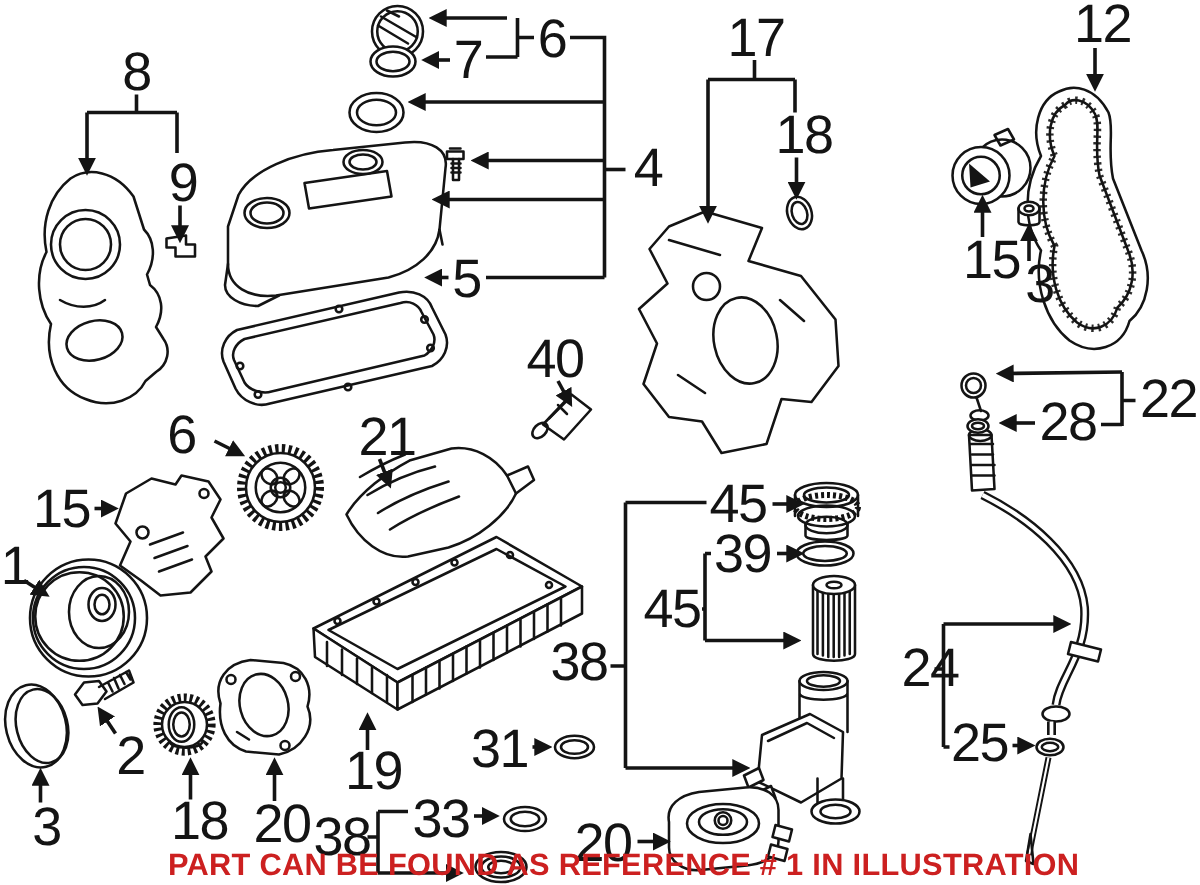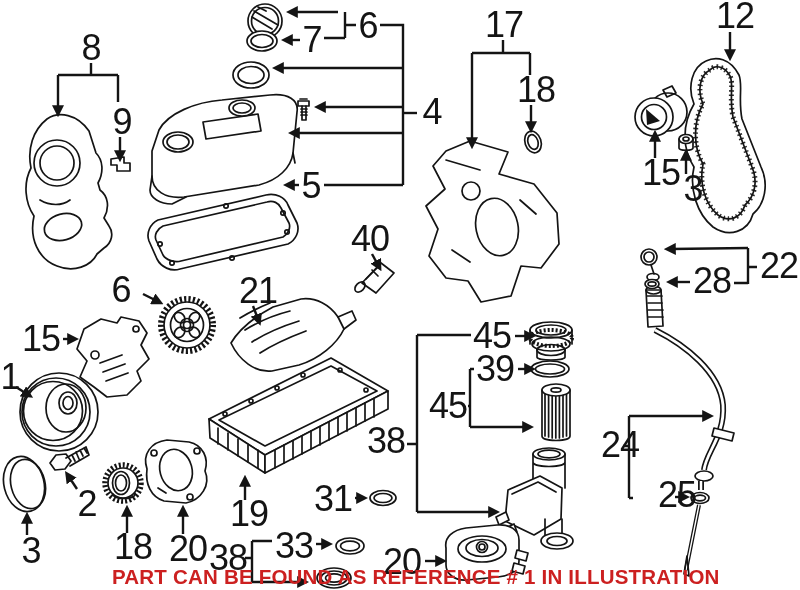--- a/index.html
+++ b/index.html
@@ -345,21 +345,21 @@
   <div class="co" style="left:661px;top:173px">15</div>
   <div class="co" style="left:693px;top:189px">3</div>
   <div class="co" style="left:504px;top:25px">17</div>
   <div class="co" style="left:536px;top:90px">18</div>
   <div class="co" style="left:249px;top:514px">19</div>
   <div class="co" style="left:370px;top:239px">40</div>
   <div class="co" style="left:258px;top:291px">21</div>
   <div class="co" style="left:779px;top:266px">22</div>
   <div class="co" style="left:712px;top:281px">28</div>
   <div class="co" style="left:620px;top:445px">24</div>
-  <div class="co" style="left:677px;top:495px">25</div>
+  <div class="co" style="left:653px;top:495px">25</div>
   <div class="co" style="left:386px;top:441px">38</div>
   <div class="co" style="left:492px;top:336px">45</div>
   <div class="co" style="left:448px;top:406px">45</div>
   <div class="co" style="left:495px;top:369px">39</div>
   <div class="co" style="left:402px;top:562px">20</div>
   <div class="co" style="left:333px;top:499px">31</div>
   <div class="co" style="left:228px;top:558px">38</div>
   <div class="co" style="left:294px;top:546px">33</div>
 
   <div class="caption">PART CAN BE FOUND AS REFERENCE # 1 IN ILLUSTRATION</div>

